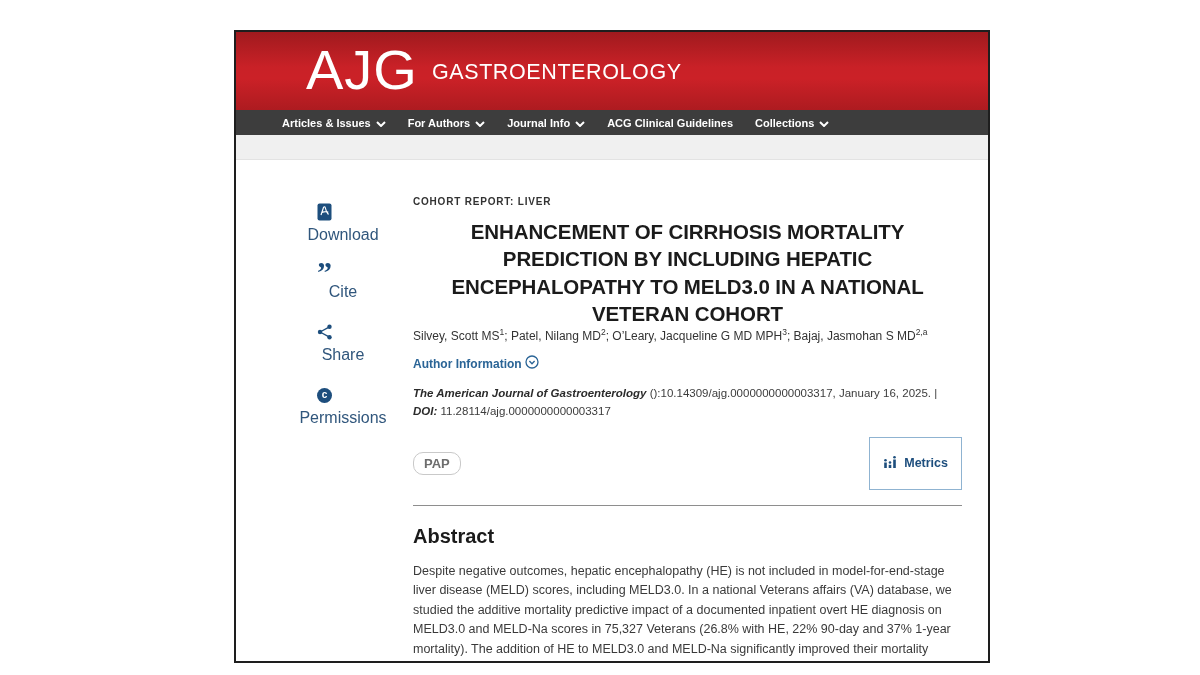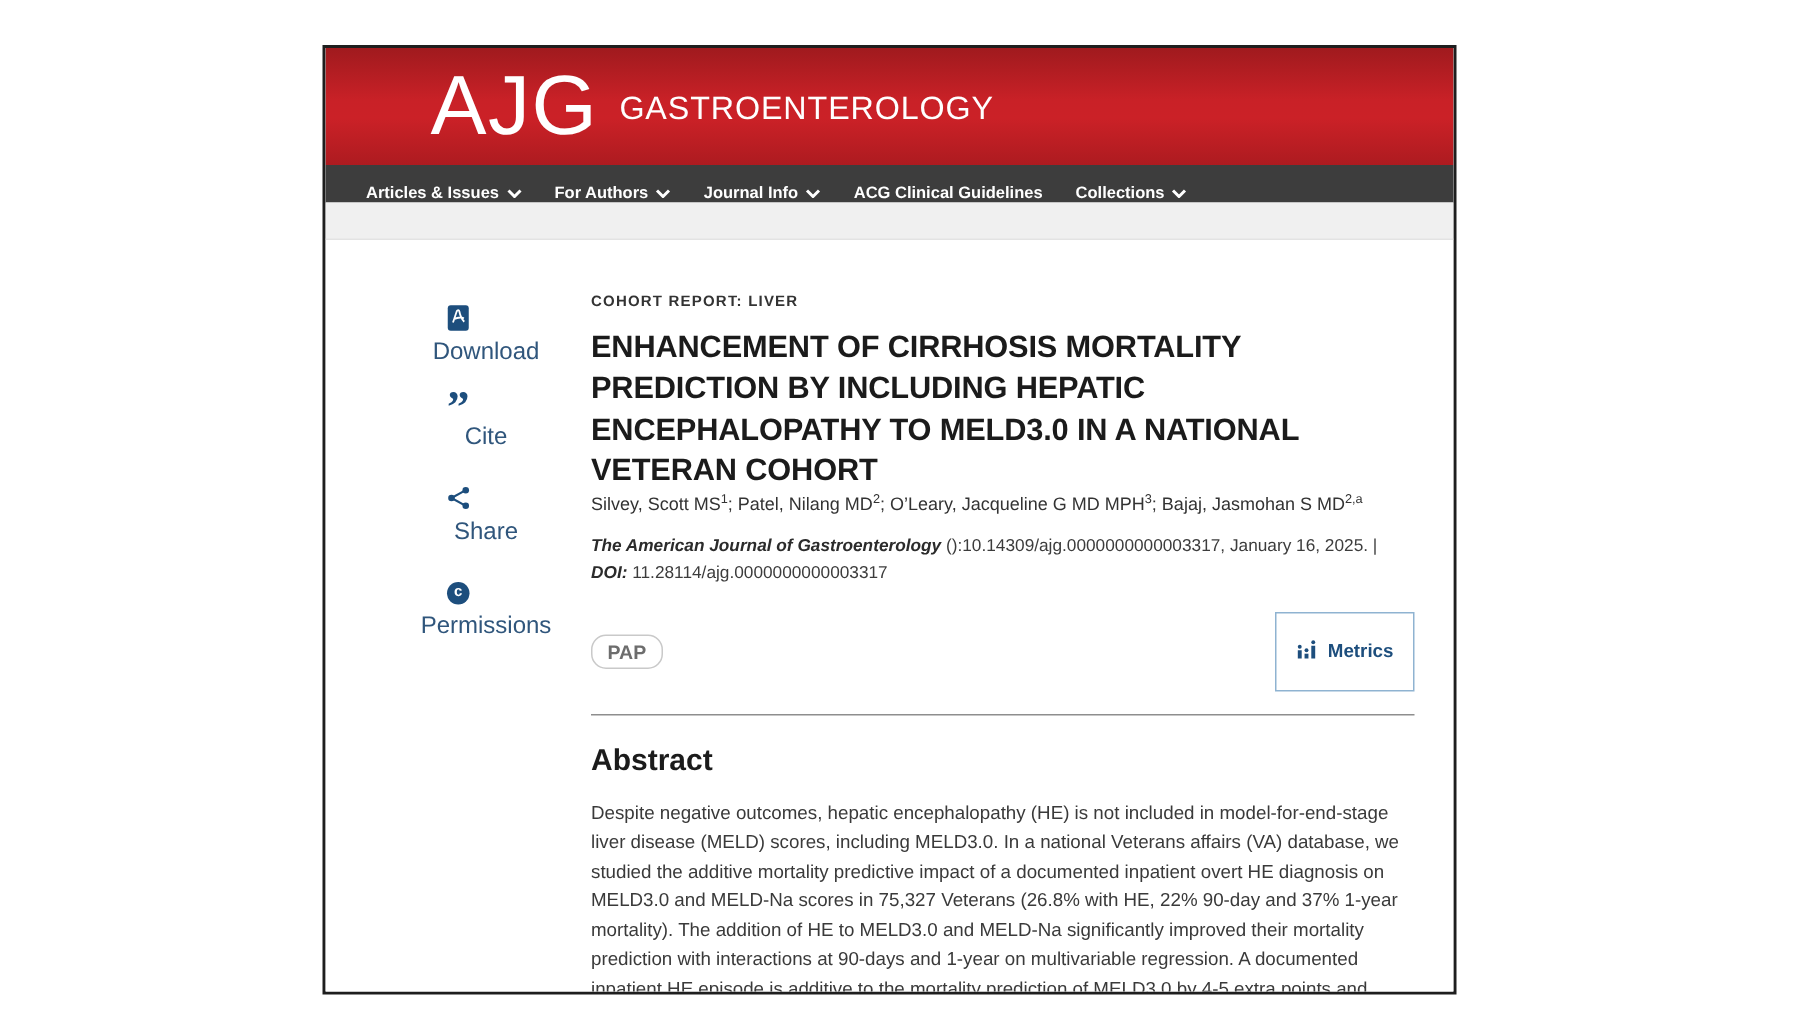--- a/index.html
+++ b/index.html
@@ -1,38 +1,38 @@
 <!DOCTYPE html>
 <html><head>
 <meta charset="utf-8">
 <style>
   * { margin:0; padding:0; box-sizing:border-box; }
   html,body { width:1200px; height:675px; background:#ffffff; font-family:"Liberation Sans", sans-serif; }
   .page-card {
-    position:absolute; left:215px; top:30px; width:756px; height:633px;
+    position:absolute; left:234px; top:30px; width:756px; height:633px;
     border:2px solid #1e1e1e; background:#ffffff; overflow:hidden;
   }
   
   .banner {
     height:78px; width:100%;
     background:linear-gradient(180deg,#a01a1e 0%,#c92127 45%,#cb2127 60%,#ad1b20 100%);
     display:flex; align-items:center; padding-left:70px;
   }
   .logo { display:flex; align-items:center; color:#ffffff; }
   .logo-acronym {
     font-size:56px; font-weight:400; letter-spacing:1px; line-height:1;
     margin-right:14px; margin-top:-2px;
   }
   .logo-text { display:flex; flex-direction:column; line-height:1.12; padding-top:2px; }
   .logo-line1 { font-size:20px; font-weight:400; }
   .logo-line2 { font-size:21.5px; font-weight:400; letter-spacing:0.6px; }
   
   .navbar {
-    height:25px; background:#3d3d3d; display:flex; align-items:flex-end;
-    padding-left:27px; gap:22px;
+    height:25px; background:#3d3d3d; display:flex; align-items:center;
+    padding-left:46px; gap:22px;
   }
   .nav-item {
     color:#ffffff; font-size:11px; font-weight:700; display:flex; align-items:center; gap:5px;
     cursor:pointer; white-space:nowrap;
   }
   .chev { display:inline-block; }
   .graystrip { height:25px; background:#f0f0f0; border-bottom:1px solid #e3e3e3; }
   
   .content { display:flex; background:#fff; }
   .side-rail { width:177px; padding-top:42px; display:flex; flex-direction:column; align-items:center; }
@@ -41,21 +41,21 @@
   .rail-label { font-size:16px; color:#30567c; margin-top:4px;padding-left:37px; }
   .quote-glyph { font-family:"Liberation Serif", serif; font-size:30px; font-weight:700; line-height:10px; height:14px; color:#1d4e7d; }
   .copyright-badge {
     width:15px; height:15px; border-radius:50%; background:#1d4e7d; color:#ffffff;
     font-size:10px; font-weight:700; display:flex; align-items:center; justify-content:center; line-height:1;
   }
   .main-col { width:549px; padding-top:36px; }
   .category { font-size:10px; font-weight:700; letter-spacing:0.8px; color:#333333; }
   .title {
     margin-top:11px; font-size:20.5px; font-weight:700; color:#1b1b1b;
-    line-height:1.33; letter-spacing:-0.1px;
+    line-height:1.33; letter-spacing:-0.1px;text-align:center;
   }
   .authors { font-size:12px; color:#333333; }
   .authors sup { font-size:8.5px; }
   .author-info {
     margin-top:12px; font-size:12px; font-weight:700; color:#2a6496;
     display:flex; align-items:center; gap:3px; cursor:pointer;
   }
   .citation { margin-top:13px; font-size:11.5px; color:#3c3c3c; line-height:1.55; }
   .citation .jname, .citation .doi-label { font-style:italic; font-weight:700; color:#2b2b2b; }
   .badge-row { margin-top:16px; display:flex; align-items:center; justify-content:space-between; }
@@ -162,20 +162,27 @@
 
     <div class="main-col">
       <div class="category">COHORT REPORT: LIVER</div>
 
       <h1 class="title">ENHANCEMENT OF CIRRHOSIS MORTALITY PREDICTION BY INCLUDING HEPATIC ENCEPHALOPATHY TO MELD3.0 IN A NATIONAL VETERAN COHORT</h1>
 
       <div class="authors">
         <span><span>Silvey, Scott MS</span><sup>1</sup></span><span>; </span><span><span>Patel, Nilang MD</span><sup>2</sup></span><span>; </span><span><span>O’Leary, Jacqueline G MD MPH</span><sup>3</sup></span><span>; </span><span><span>Bajaj, Jasmohan S MD</span><sup>2,a</sup></span><span></span>
       </div>
 
+      <div class="author-info">
+        <span>Author Information</span>
+        <span><svg width="14" height="14" viewBox="0 0 14 14">
+              <circle cx="7" cy="7" r="6" fill="none" stroke="#2a6496" stroke-width="1.3"></circle>
+              <polyline points="4.4,6 7,8.8 9.6,6" fill="none" stroke="#2a6496" stroke-width="1.3"></polyline>
+            </svg></span>
+      </div>
 
       <div class="citation">
         <span class="jname">The American Journal of Gastroenterology</span><span> ():10.14309/ajg.0000000000003317, January 16, 2025. | </span><span class="doi-label">DOI:</span><span> 11.28114/ajg.0000000000003317</span>
       </div>
 
       <div class="badge-row">
         <span class="pap-pill">PAP</span>
         <button class="metrics-btn">
           <span><svg width="14" height="14" viewBox="0 0 14 14">
                 <circle cx="2.5" cy="5.2" r="1.3" fill="#1d4e7d"></circle>

